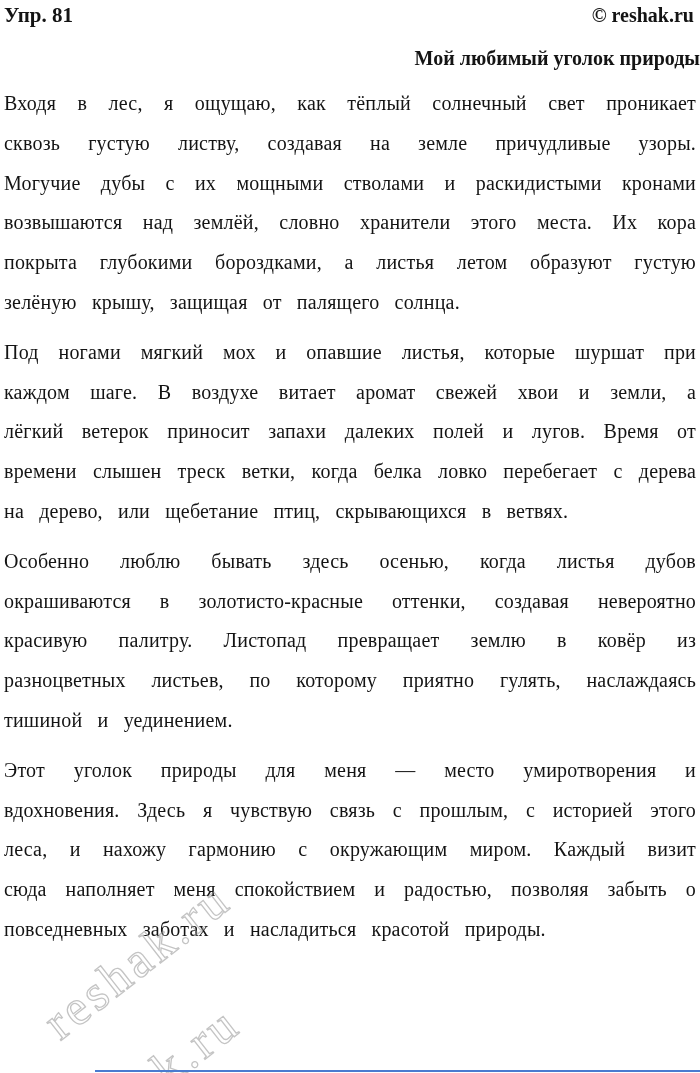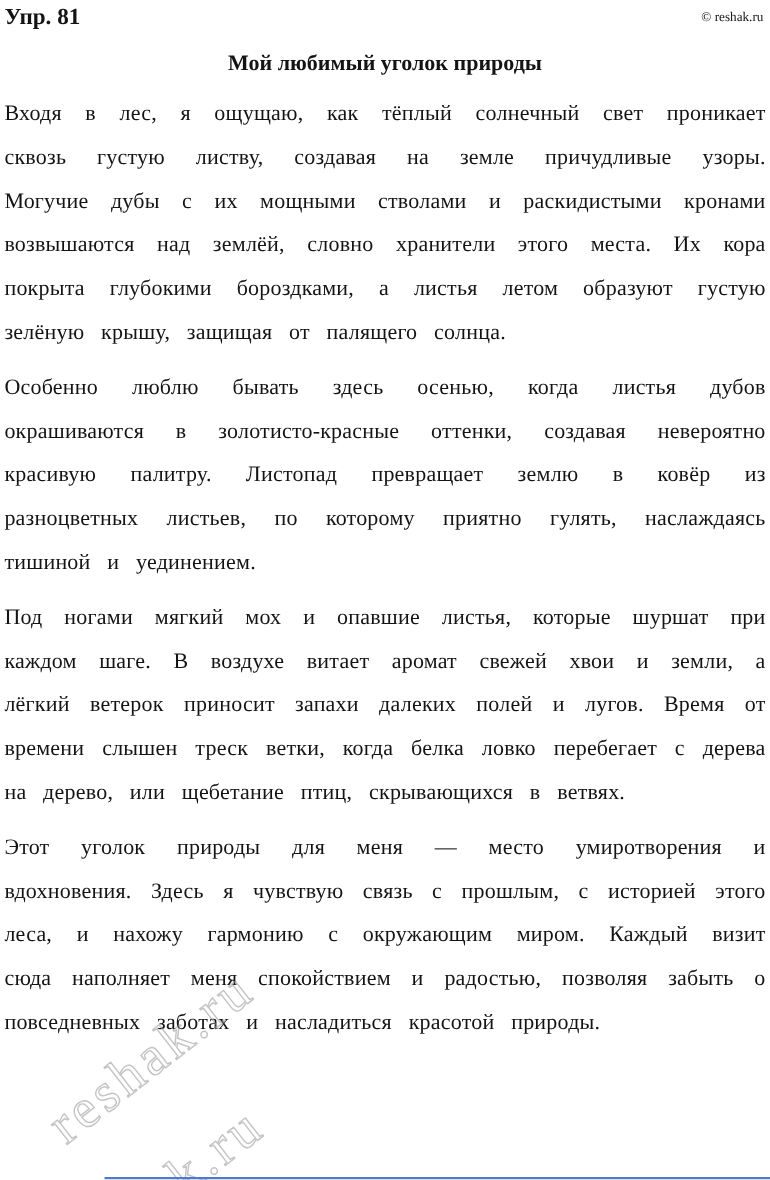--- a/index.html
+++ b/index.html
@@ -21,26 +21,27 @@
     justify-content: space-between;
     align-items: flex-start;
     padding: 3px 6px 0 4px;
   }
   .exercise-label {
     font-weight: bold;
     font-size: 21px;
     line-height: 25px;
   }
   .copyright-label {
-    font-size: 12px;
+    font-size: 20px;
     line-height: 25px;
+    font-weight: bold;
   }
   .doc-title {
     margin: 17px 0 0 0;
-    text-align: center;
+    text-align: right;
     font-weight: bold;
     font-size: 20px;
     line-height: 27px;
   }
   .content {
     position: relative;
     z-index: 2;
     margin-top: 12px;
     padding: 0 4px 0 4px;
     font-size: 20px;
@@ -99,22 +100,22 @@
 
   <div class="topbar">
     <span class="exercise-label">Упр. 81</span>
     <span class="copyright-label">© reshak.ru</span>
   </div>
 
   <div class="doc-title">Мой любимый уголок природы</div>
 
   <div class="content">
     <p>Входя в лес, я ощущаю, как тёплый солнечный свет проникает сквозь густую листву, создавая на земле причудливые узоры. Могучие дубы с их мощными стволами и раскидистыми кронами возвышаются над землёй, словно хранители этого места. Их кора покрыта глубокими бороздками, а листья летом образуют густую зелёную крышу, защищая от палящего солнца.</p>
+    <p>Под ногами мягкий мох и опавшие листья, которые шуршат при каждом шаге. В воздухе витает аромат свежей хвои и земли, а лёгкий ветерок приносит запахи далеких полей и лугов. Время от времени слышен треск ветки, когда белка ловко перебегает с дерева на дерево, или щебетание птиц, скрывающихся в ветвях.</p>
     <p>Особенно люблю бывать здесь осенью, когда листья дубов окрашиваются в золотисто-красные оттенки, создавая невероятно красивую палитру. Листопад превращает землю в ковёр из разноцветных листьев, по которому приятно гулять, наслаждаясь тишиной и уединением.</p>
-    <p>Под ногами мягкий мох и опавшие листья, которые шуршат при каждом шаге. В воздухе витает аромат свежей хвои и земли, а лёгкий ветерок приносит запахи далеких полей и лугов. Время от времени слышен треск ветки, когда белка ловко перебегает с дерева на дерево, или щебетание птиц, скрывающихся в ветвях.</p>
     <p>Этот уголок природы для меня — место умиротворения и вдохновения. Здесь я чувствую связь с прошлым, с историей этого леса, и нахожу гармонию с окружающим миром. Каждый визит сюда наполняет меня спокойствием и радостью, позволяя забыть о повседневных заботах и насладиться красотой природы.</p>
   </div>
 
   <div class="watermark-layer">
     <div class="watermark-text watermark-1">reshak.ru</div>
     <div class="watermark-text watermark-2">©reshak.ru</div>
   </div>
 
   <div class="bottom-divider" style="background: rgb(74, 123, 208);"></div>
 

